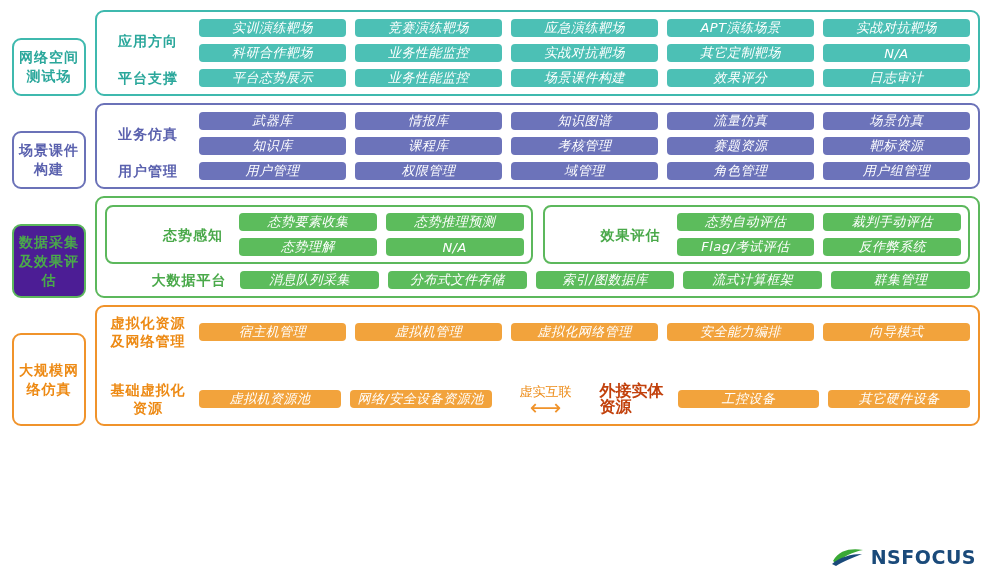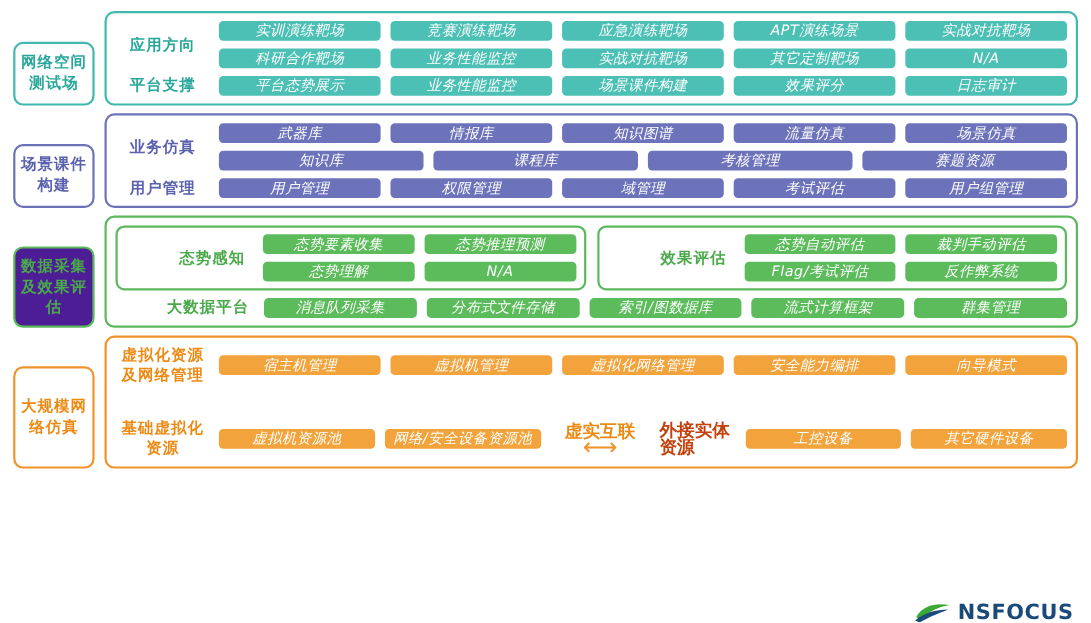--- a/index.html
+++ b/index.html
@@ -61,21 +61,21 @@
   .pair{display:flex;gap:10px;}
 
   
   .s4 .side-label{border-color:#f0932b;color:#ed8a14;background:#fff;}
   .s4 .group{border-color:#f0932b;gap:31px;}
   .s4 .band-title{color:#ed8a14;}
   .s4 .cell{background:#f2a33c;}
 
   .link-wrap{display:flex;align-items:center;justify-content:center;
     flex-direction:column;min-width:92px;width:92px;}
-  .link-label{color:#ed8a14;font-weight:bold;font-size:16px;line-height:16px;margin-bottom:1px;}
+  .link-label{color:#ed8a14;font-weight:normal;font-size:13px;line-height:16px;margin-bottom:1px;}
   .arrow{color:#f0932b;font-size:22px;line-height:14px;}
 
   .ext-title{min-width:70px;width:70px;text-align:left;font-weight:bold;
     font-size:16px;line-height:16px;color:#c2410c;}
 
   
   .logo{
     position:absolute;right:16px;bottom:8px;display:flex;align-items:center;gap:6px;
   }
   .logo-mark{width:34px;height:20px;position:relative;}
@@ -138,32 +138,33 @@
             <div class="cell">情报库</div>
             <div class="cell">知识图谱</div>
             <div class="cell">流量仿真</div>
             <div class="cell">场景仿真</div>
           </div>
           <div class="cellrow">
             <div class="cell">知识库</div>
             <div class="cell">课程库</div>
             <div class="cell">考核管理</div>
             <div class="cell">赛题资源</div>
+            <div class="cell">靶标资源</div>
           </div>
         </div>
       </div>
 
       <div class="band">
         <div class="band-title">用户管理</div>
         <div class="cells">
           <div class="cellrow">
             <div class="cell">用户管理</div>
             <div class="cell">权限管理</div>
             <div class="cell">域管理</div>
-            <div class="cell">考试评估</div>
+            <div class="cell">角色管理</div>
             <div class="cell">用户组管理</div>
           </div>
         </div>
       </div>
 
     </div>
   </div>
 
   <div class="row s3" style="margin:0 12px 7px 12px;">
     <div class="side-label">数据采集及效果评估</div>

